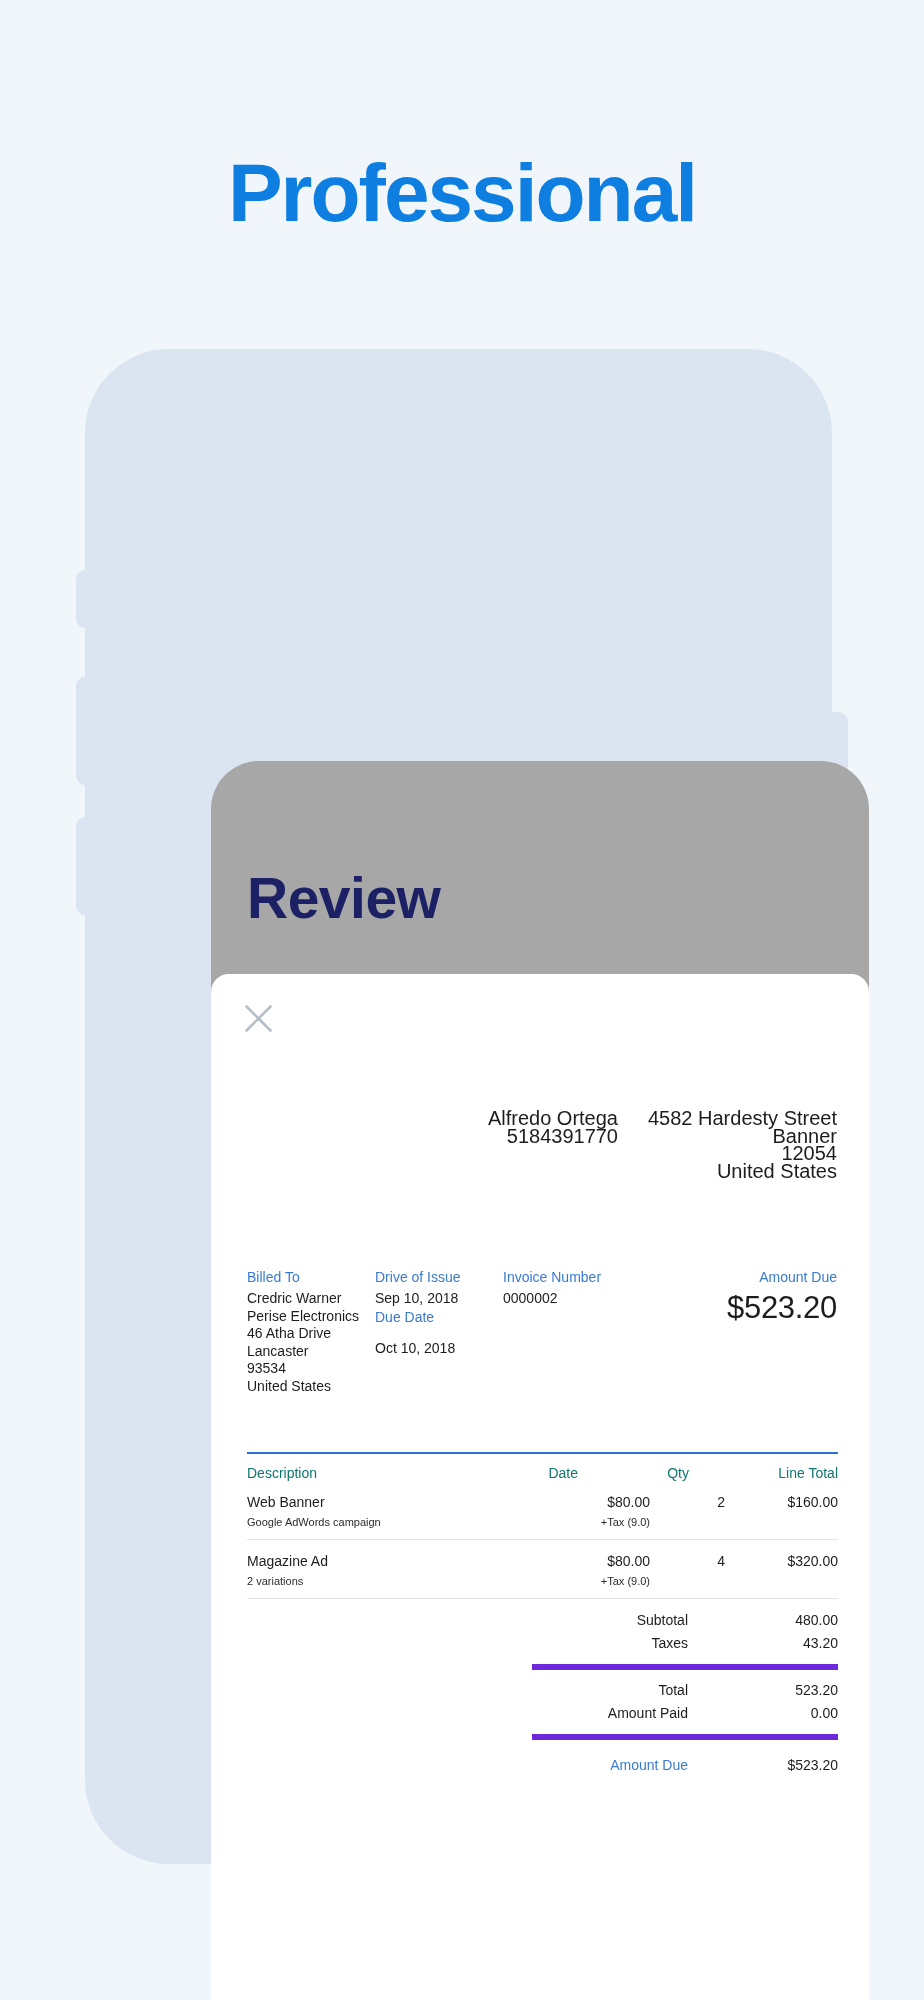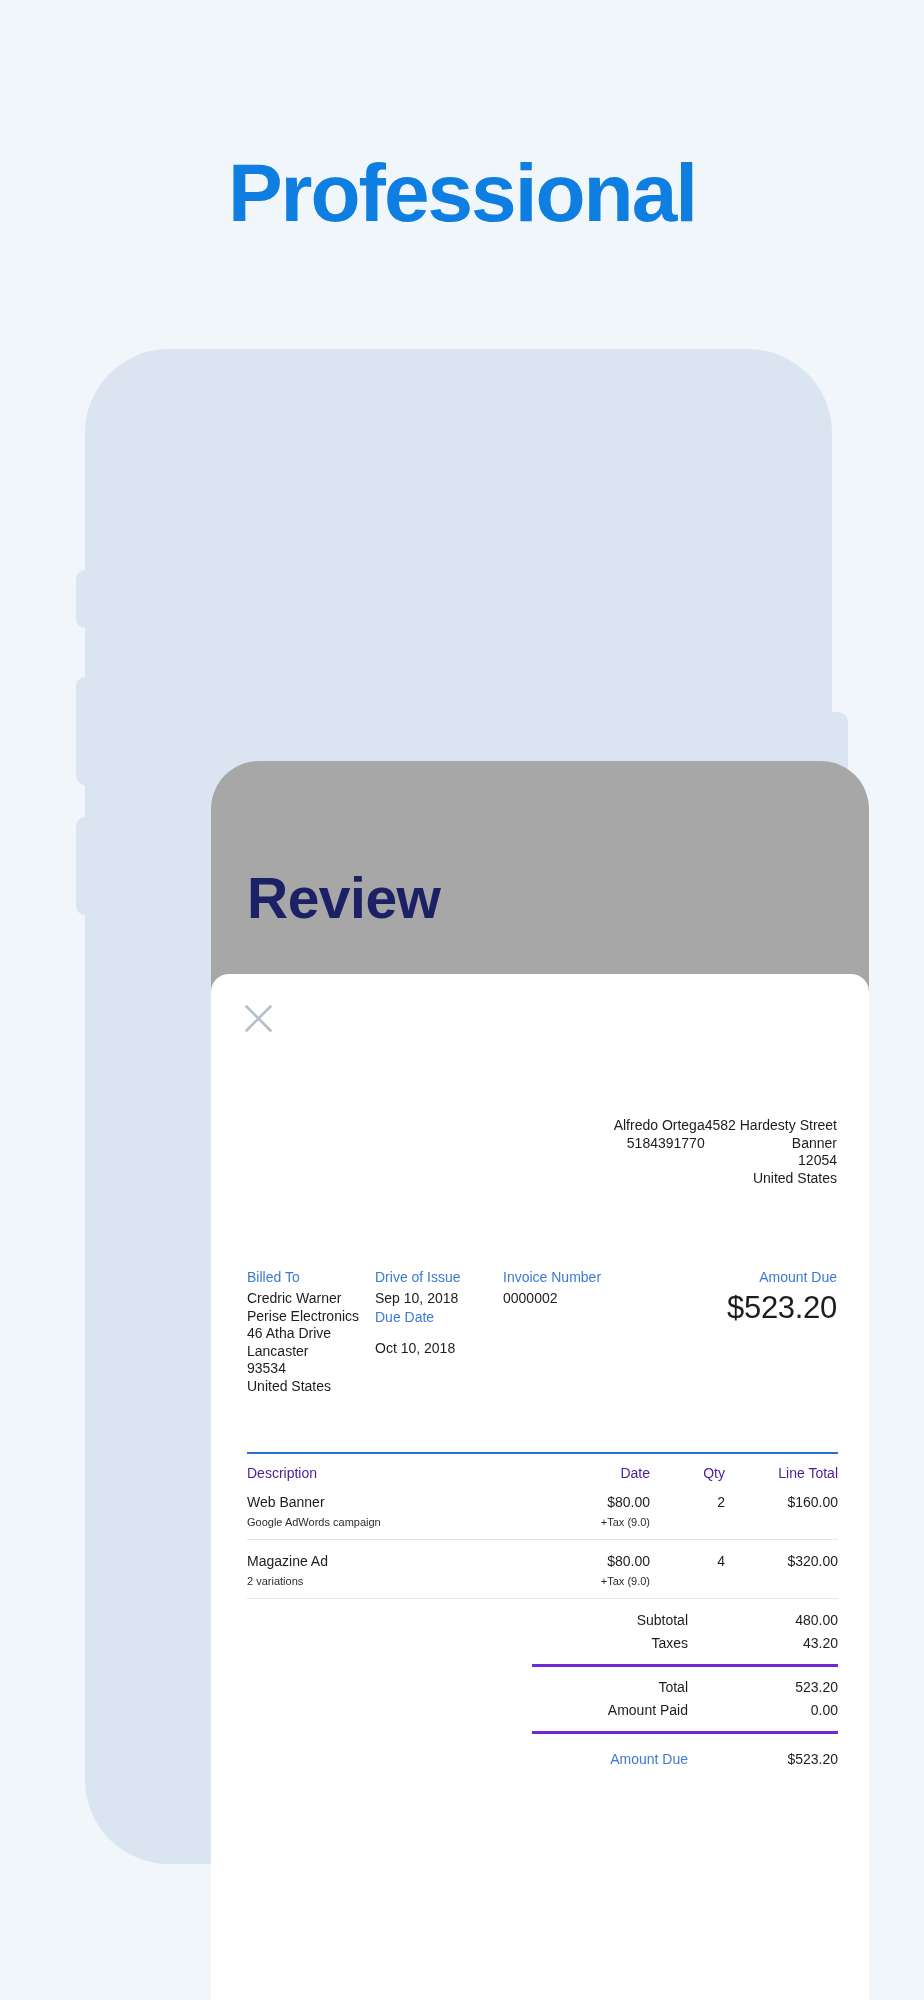--- a/index.html
+++ b/index.html
@@ -48,22 +48,22 @@
   }
 
   .close-btn {
     position:absolute; left:33px; top:30px; width:29px; height:29px;
     cursor:pointer;
   }
 
   
   .contact {
     position:absolute; top:136px; right:32px;
-    display:flex; 
-    font-size:14px; line-height:17.5px; color:#1d1d1f;margin-top:7px;
+    display:flex; gap:30px;
+    font-size:20px; line-height:17.5px; color:#1d1d1f;
   }
   .contact-col { text-align:right; }
 
   
   .info-row {
     position:absolute; top:294px; left:36px; right:32px;
     display:flex;
     font-size:14px; line-height:17.5px; color:#1d1d1f;
   }
   .lbl { color:#3a7bd2; font-size:14px; line-height:18px; margin-bottom:4px; }
@@ -78,29 +78,29 @@
     letter-spacing:-0.3px; margin-top:5px;
   }
 
   
   .table {
     position:absolute; top:478px; left:36px; width:591px;
     border-top:2px solid #2a71cd; padding-top:11px;
     font-size:14px; color:#1d1d1f;
   }
   .tgrid { display:grid; grid-template-columns:1fr 120px 75px 113px; }
-  .thead { color:#4c1d95; }
+  .thead { color:#0f766e;gap:36px; }
   .c-right { text-align:right; }
   .trow { padding:12px 0 10px; border-bottom:1px solid #e4e4e4; }
   .cell-main { font-size:14px; line-height:18px; }
   .cell-sub  { font-size:11px; line-height:14px; color:#2c2c2e; margin-top:4px; }
 
   
   .totals { width:306px; margin-left:auto; margin-top:10px; font-size:14px; }
-  .t-group { padding-bottom:9px; border-bottom:3px solid #6d28d9; }
+  .t-group { padding-bottom:9px; border-bottom:6px solid #6d28d9; }
   .t-group + .t-group { padding-top:9px; }
   .t-row { display:flex; line-height:23px; color:#1d1d1f; }
   .t-label { width:156px; text-align:right; }
   .t-value { flex:1; text-align:right; }
   .t-due { display:flex; margin-top:15px; line-height:20px; }
   .t-due .t-label { color:#3a7bd2; }
   .t-due .t-value { color:#1d1d1f; }
 </style>
 </head>
 <body>

